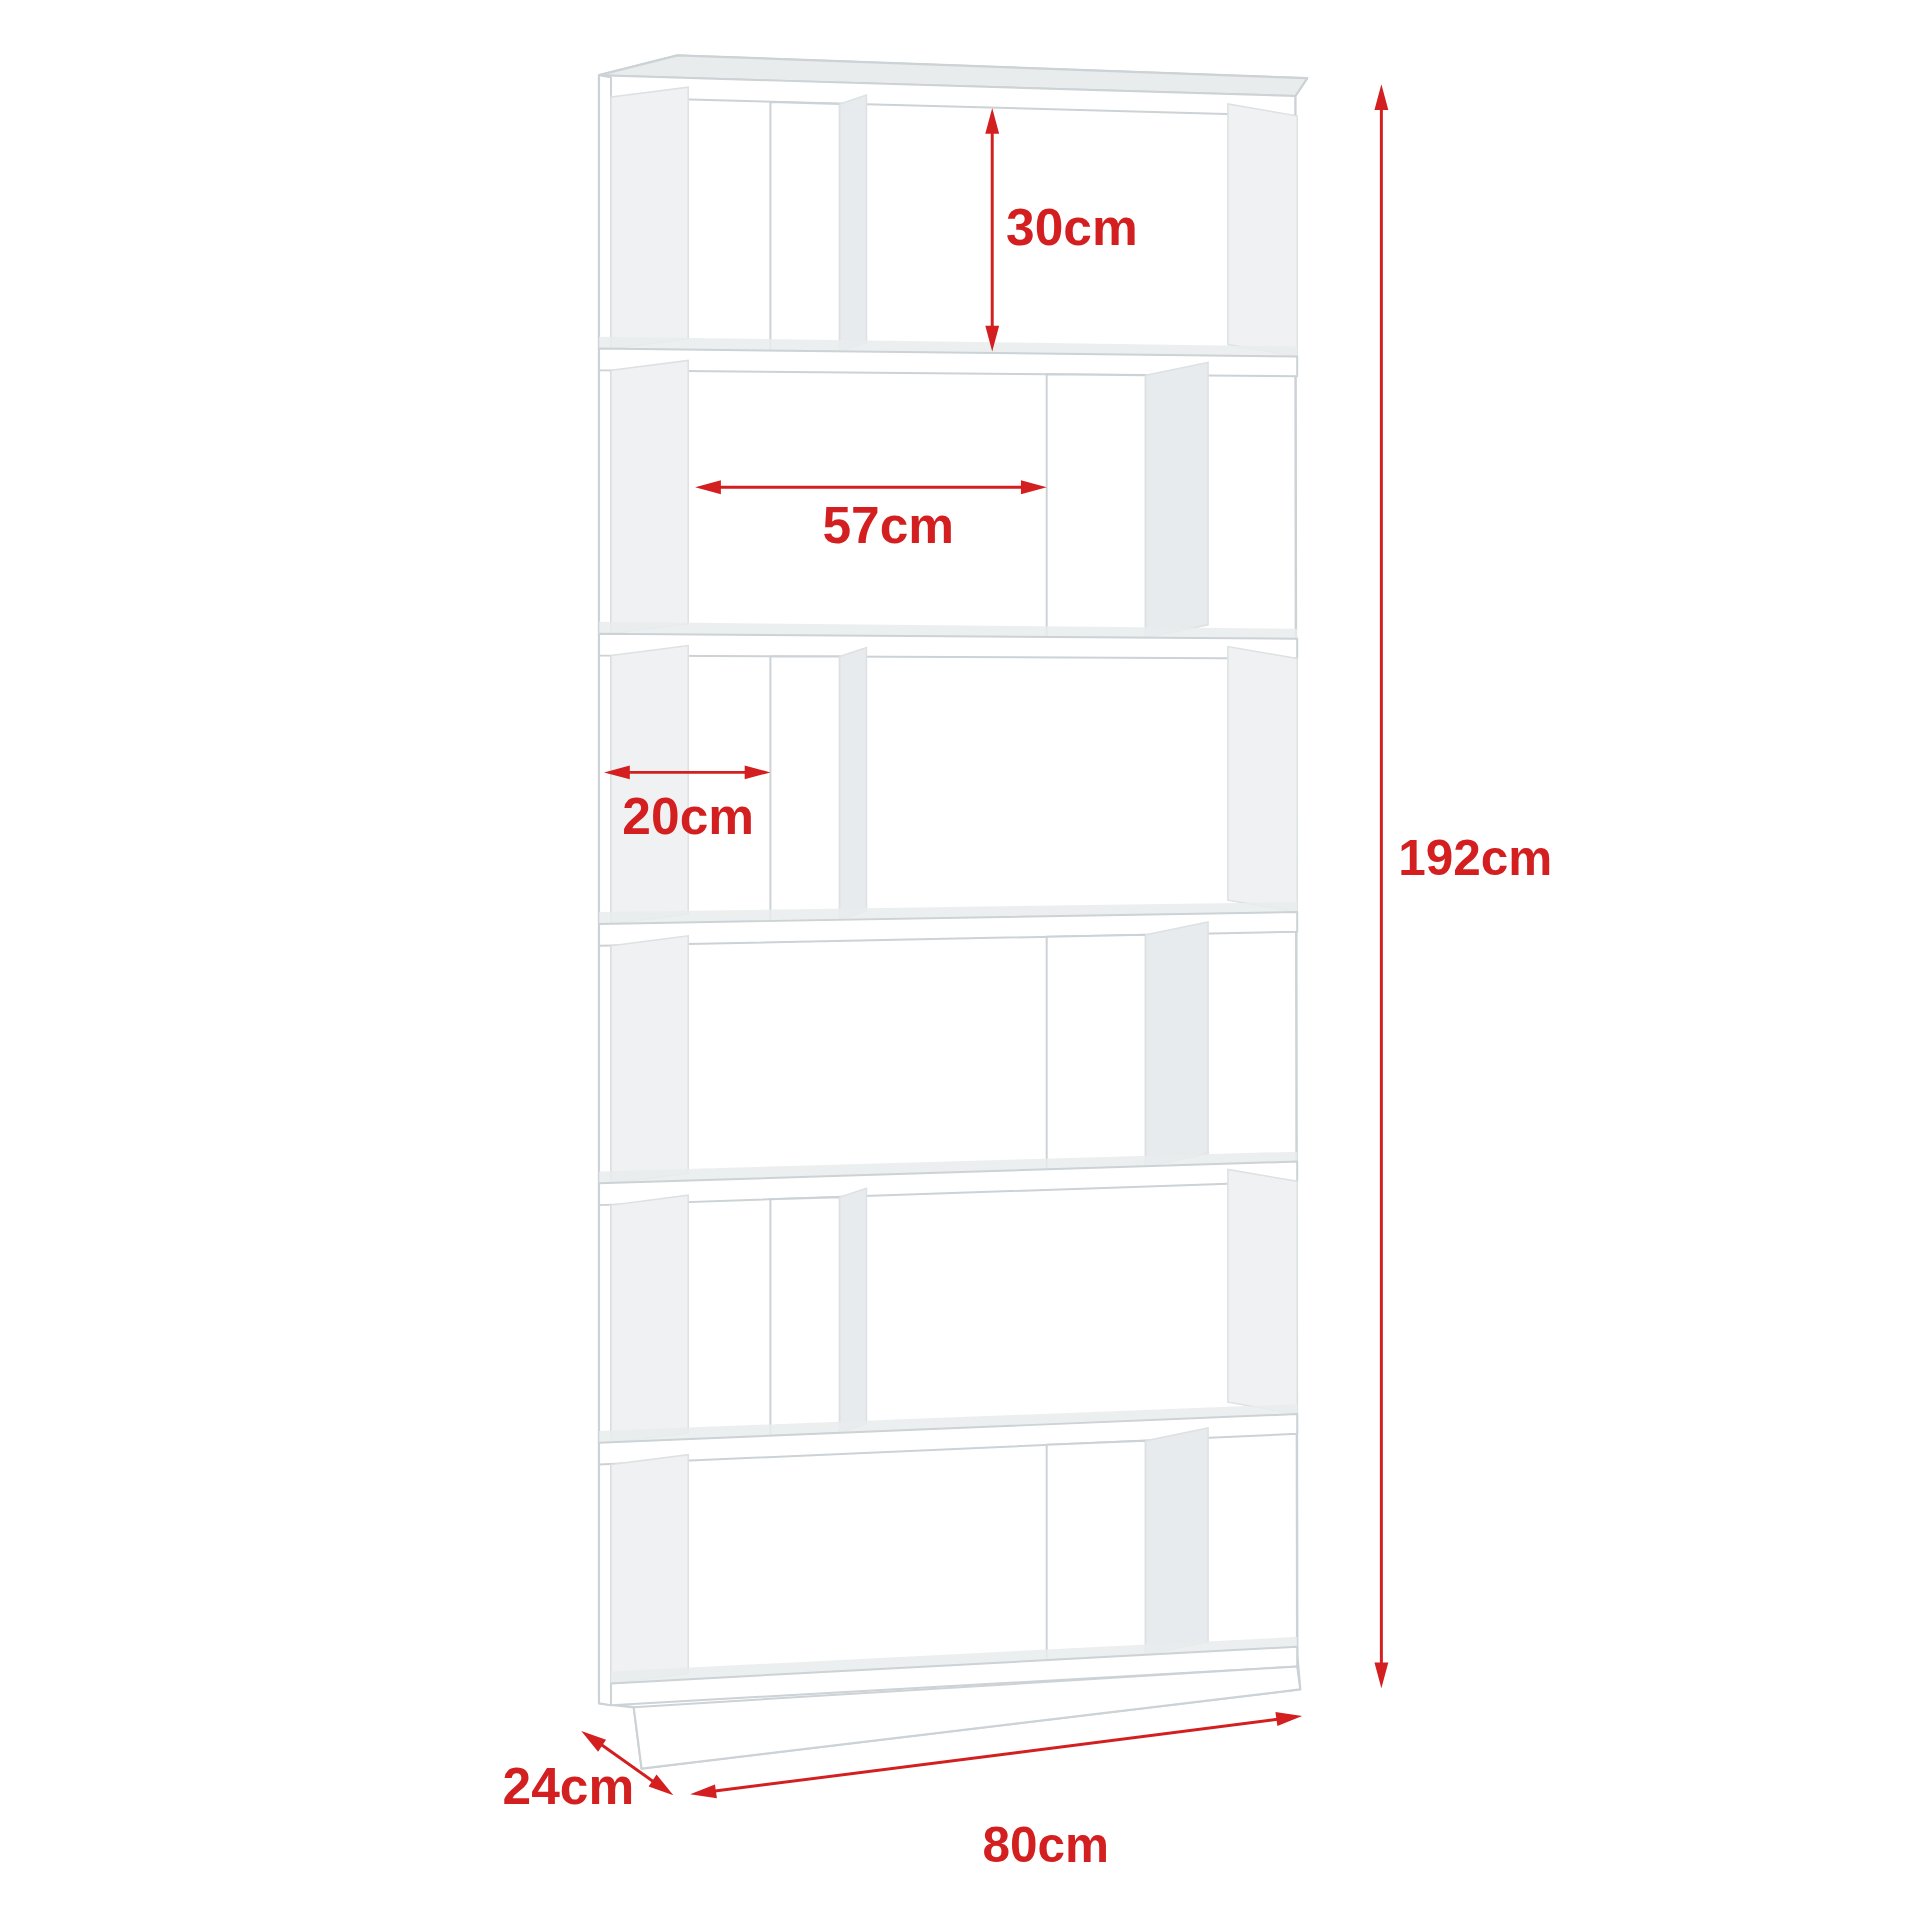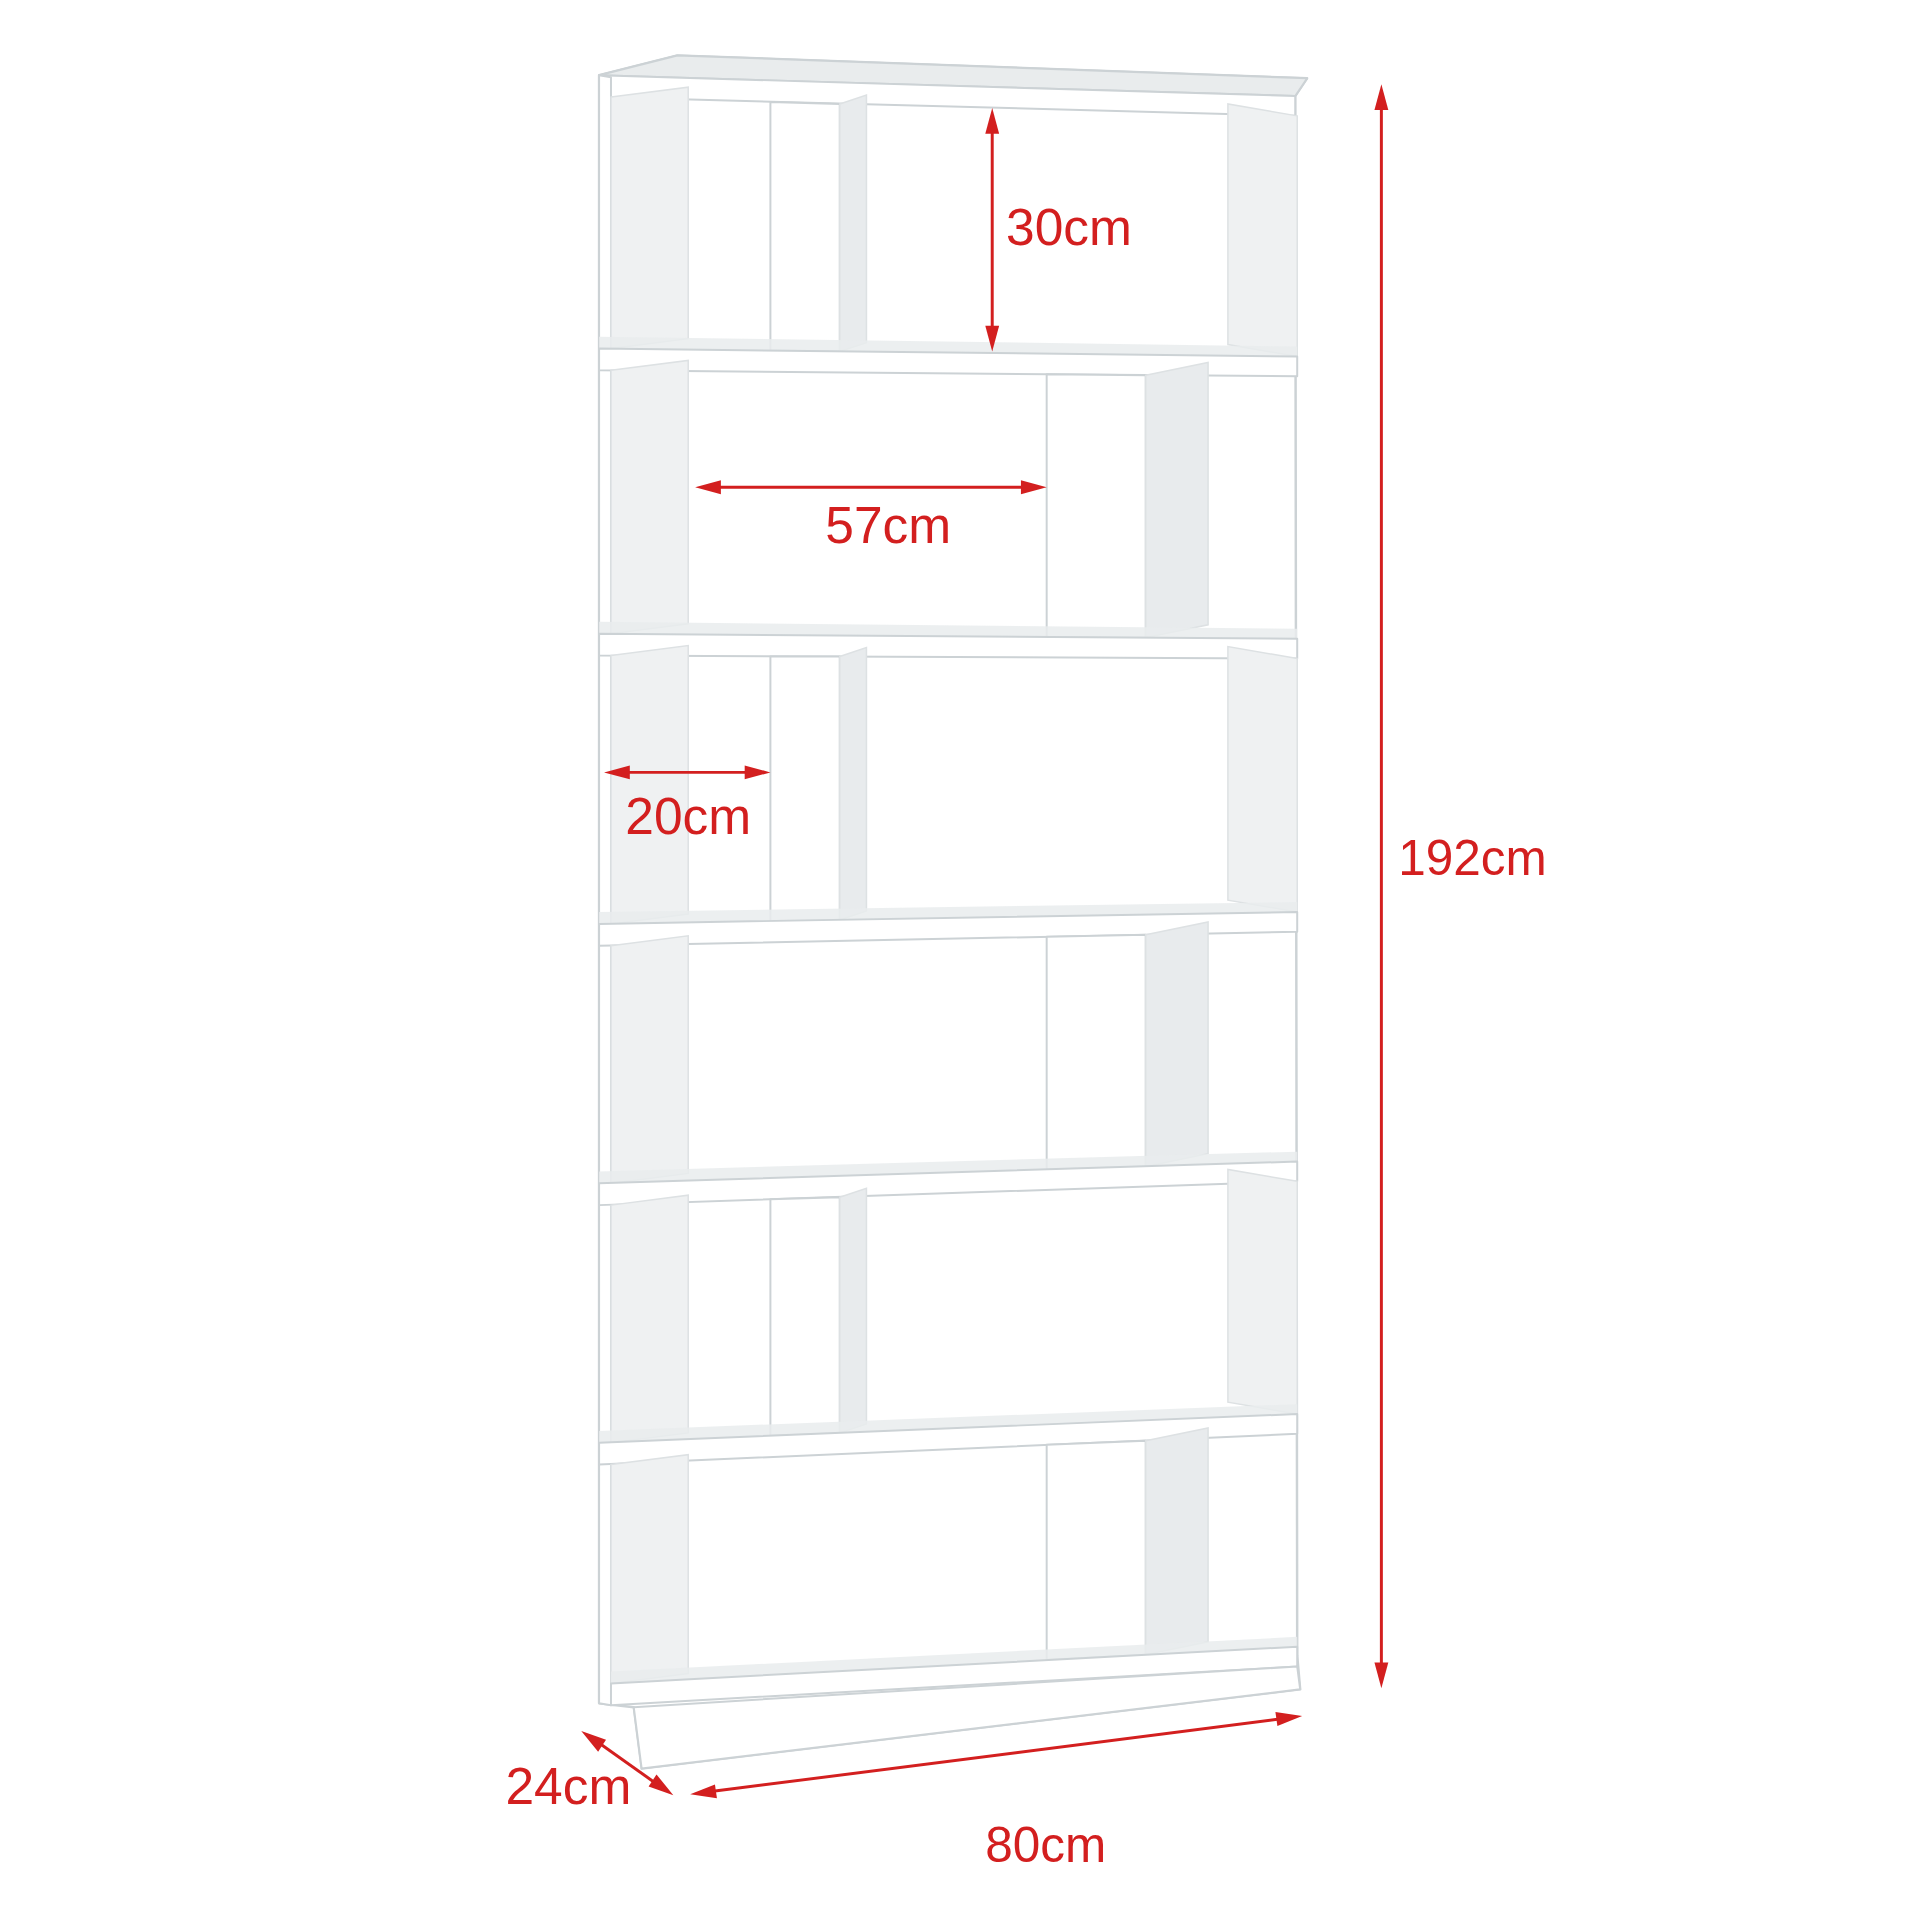--- a/index.html
+++ b/index.html
@@ -2,20 +2,21 @@
 <html style="--dimension-red: #d31f1f; --edge-gray: #ccd2d5; --edge-gray-light: #dde1e3; --top-face: #e9eced; --side-shade: #e8ebed; --side-shade-light: #eff1f2; --background: #ffffff;"><head>
 <meta charset="utf-8">
 <style>
   html,body{margin:0;padding:0;background:#fff;}
   .canvas{
     position:relative;
     width:1552px;height:1927px;
     background:var(--background,#ffffff);
     overflow:hidden;
     font-family:"Liberation Sans", sans-serif;
+    font-weight:bold;
   }
   .canvas svg{position:absolute;left:0;top:0;}
   
   .face        { fill:#ffffff; stroke:var(--edge-gray,#ccd2d5); stroke-width:2; stroke-linejoin:round; }
   .silhouette  { fill:#ffffff; stroke:var(--edge-gray,#ccd2d5); stroke-width:2.5; stroke-linejoin:round; }
   .topface     { fill:var(--top-face,#e9eced); stroke:var(--edge-gray,#ccd2d5); stroke-width:2; stroke-linejoin:round;}
   .band        { fill:var(--top-face,#e9eced); opacity:.85; }
   .innerface   { fill:var(--side-shade-light,#eff1f2); stroke:var(--edge-gray-light,#dde1e3); stroke-width:1.5;}
   .sideface    { fill:var(--side-shade,#e8ebed); stroke:var(--edge-gray-light,#dde1e3); stroke-width:1.5;}
   .divider     { fill:#ffffff; stroke:var(--edge-gray,#ccd2d5); stroke-width:2; stroke-linejoin:round;}

